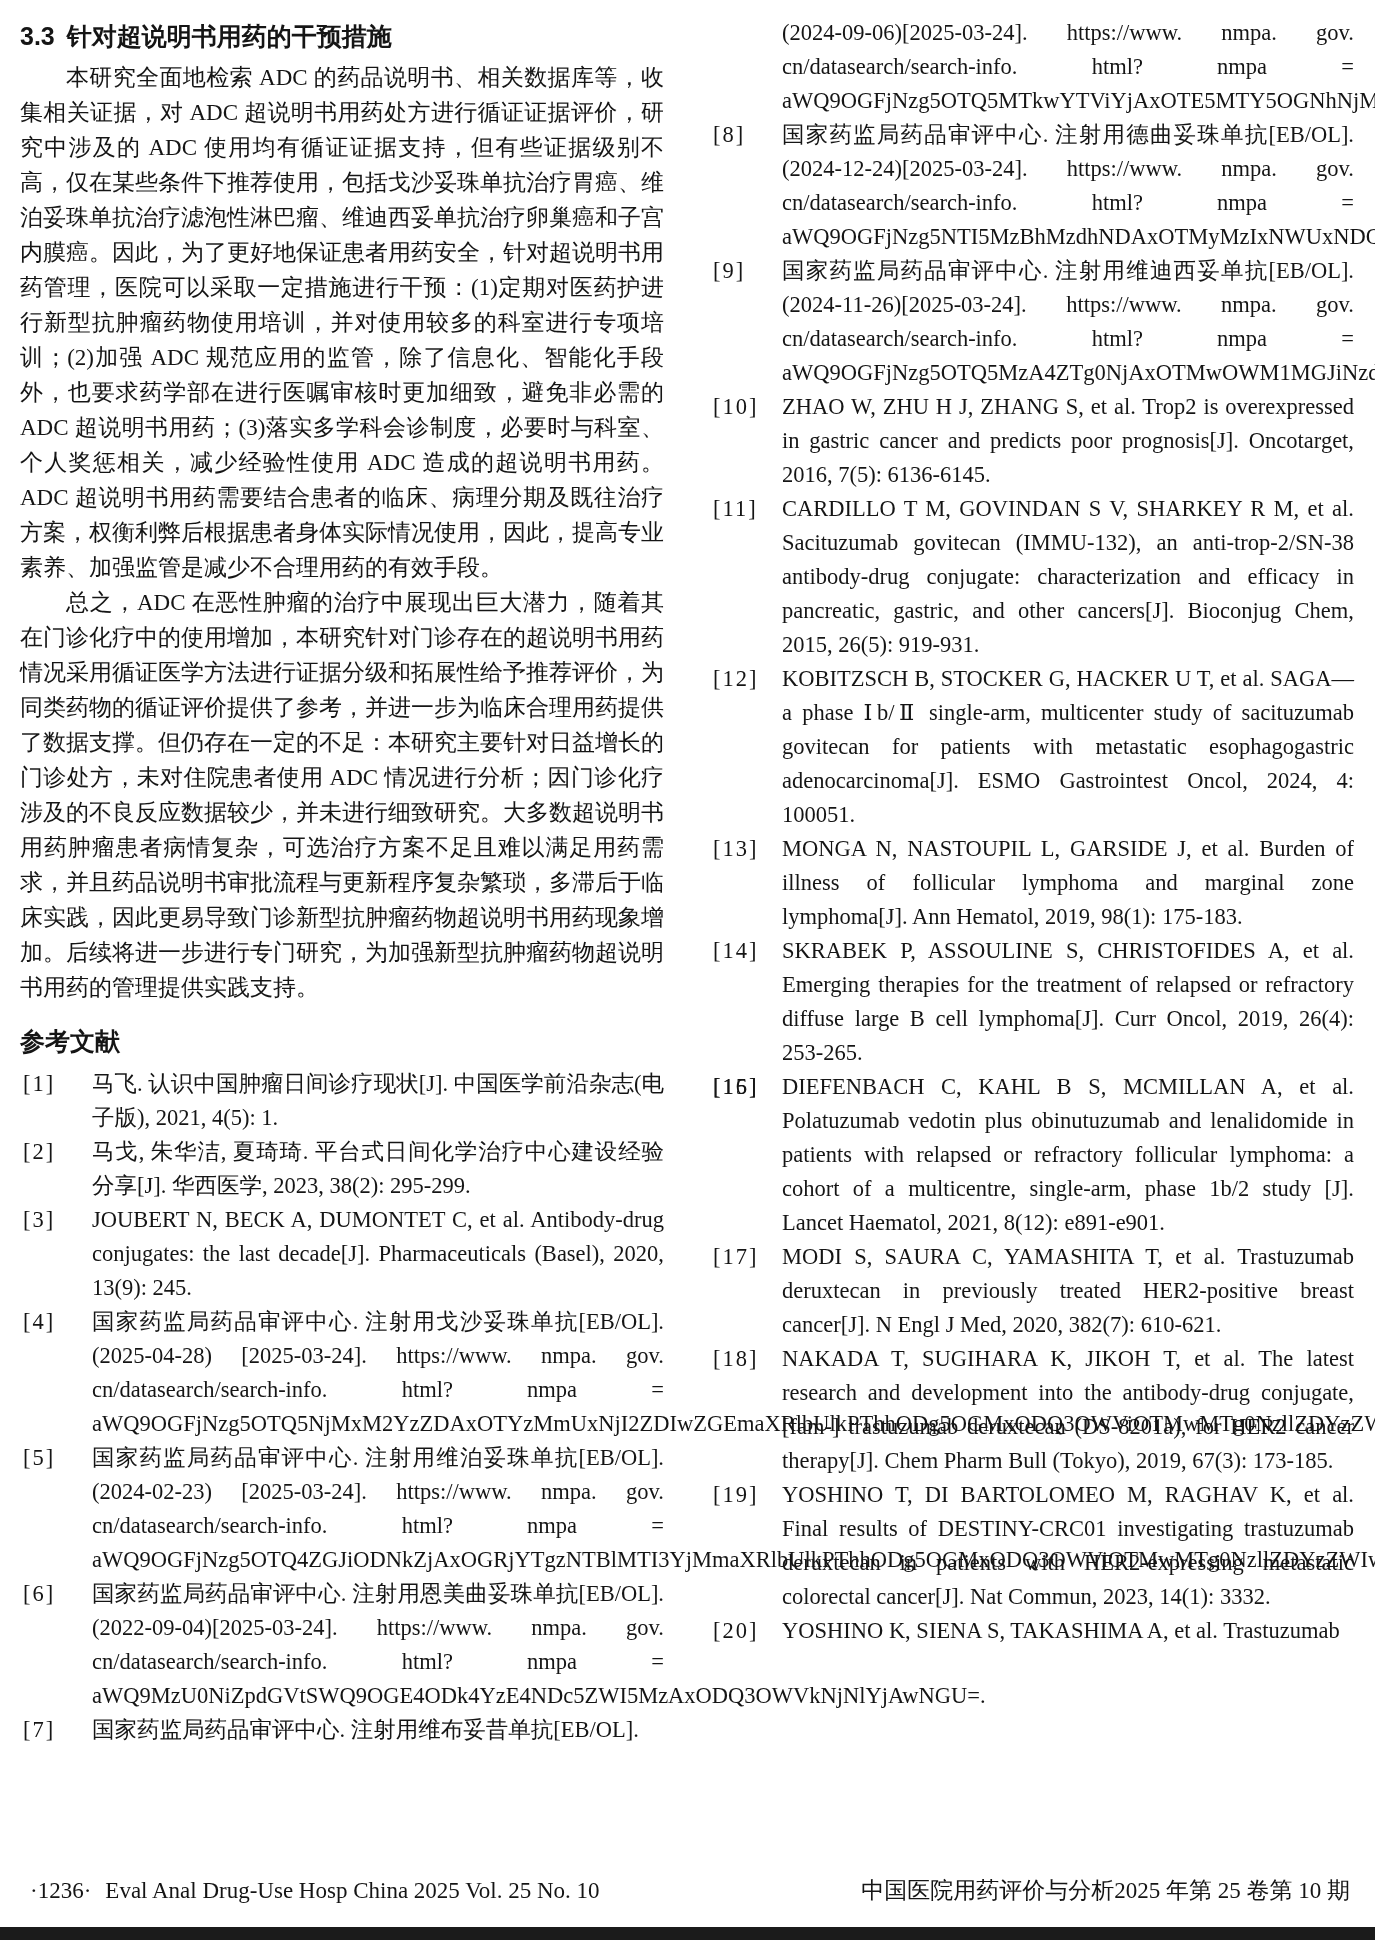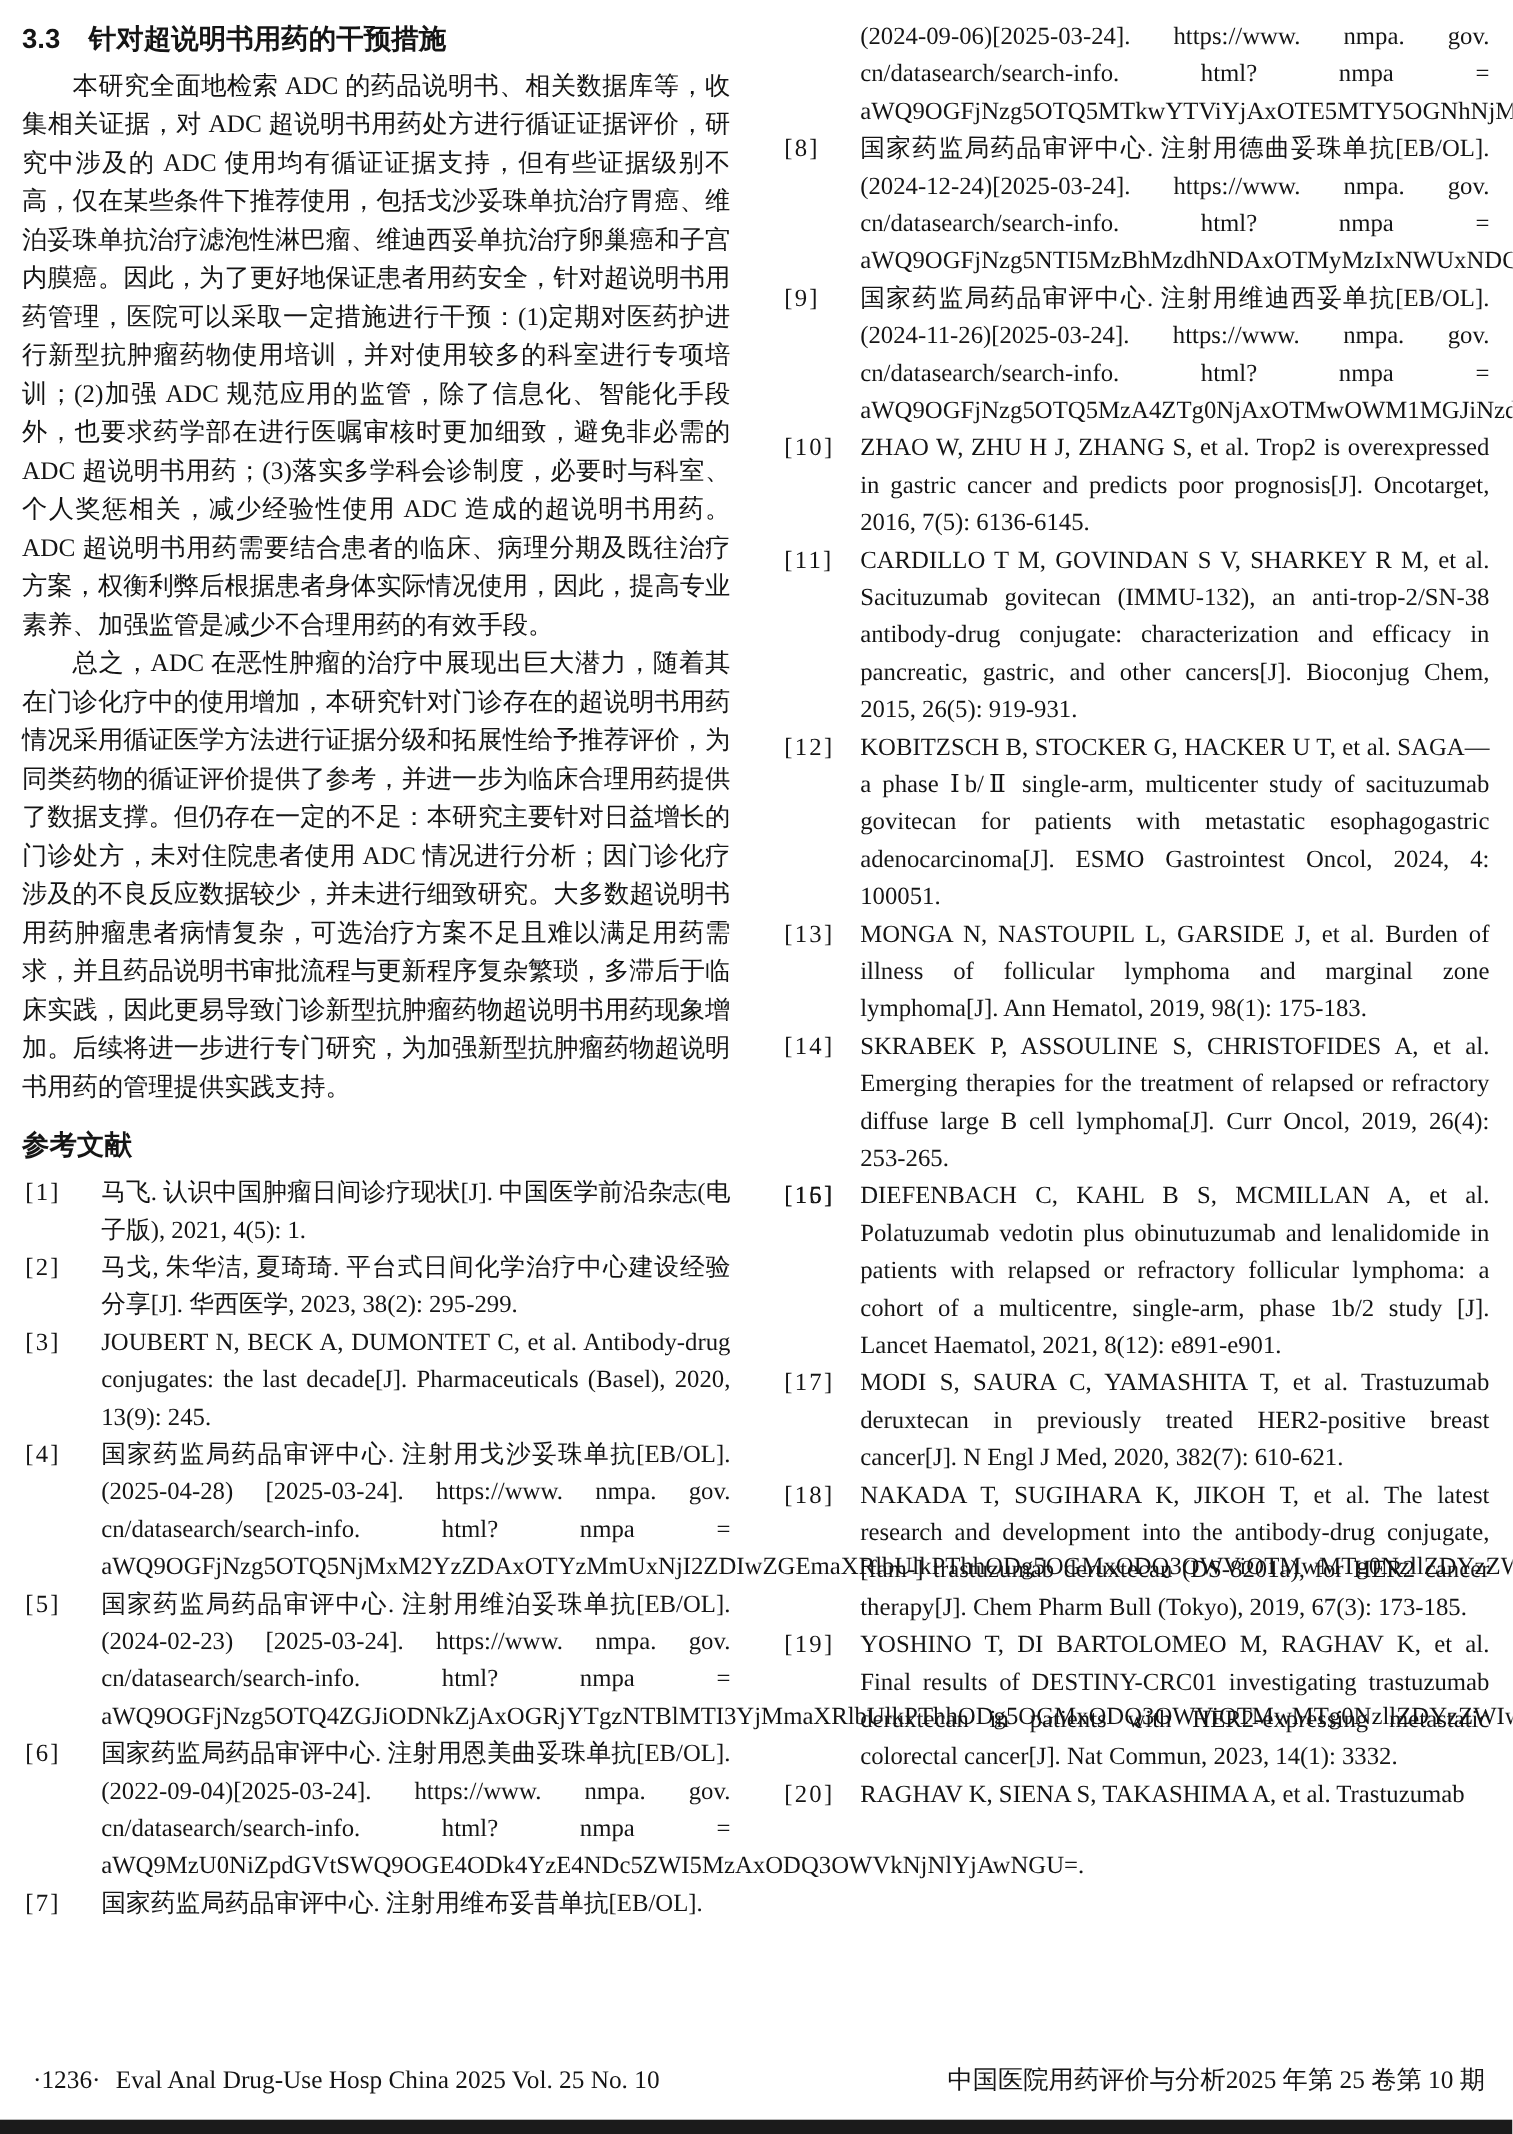--- a/index.html
+++ b/index.html
@@ -11,21 +11,21 @@
     position: relative;
     overflow: hidden;
   }
   .page { position: absolute; inset: 0; }
 
   .col { position: absolute; top: 16px; width: 644px; }
   .col-left  { left: 20px; }
   .col-right { left: 710px; }
 
   .sec-head {
-    display: flex; gap: 26px; align-items: baseline;
+    display: flex; gap: 12px; align-items: baseline;
     font-family: "Liberation Sans", "DejaVu Sans", sans-serif;
     font-weight: bold;
     font-size: 25px; line-height: 40px;
     margin: 0 0 4px 0;
   }
   p.body {
     margin: 0;
     font-size: 23px;
     line-height: 35px;
     text-align: justify;
@@ -153,21 +153,21 @@
     <div class="ref">
       <span class="ref-num">[18]</span>
       <span class="ref-text">NAKADA T, SUGIHARA K, JIKOH T, et al. The latest research and development into the antibody-drug conjugate, [fam-] trastuzumab deruxtecan (DS-8201a), for HER2 cancer therapy[J]. Chem Pharm Bull (Tokyo), 2019, 67(3): 173-185.</span>
     </div>
     <div class="ref">
       <span class="ref-num">[19]</span>
       <span class="ref-text">YOSHINO T, DI BARTOLOMEO M, RAGHAV K, et al. Final results of DESTINY-CRC01 investigating trastuzumab deruxtecan in patients with HER2-expressing metastatic colorectal cancer[J]. Nat Commun, 2023, 14(1): 3332.</span>
     </div>
     <div class="ref">
       <span class="ref-num">[20]</span>
-      <span class="ref-text">RAGHAV K, SIENA S, TAKASHIMA A, et al. Trastuzumab</span>
+      <span class="ref-text">YOSHINO K, SIENA S, TAKASHIMA A, et al. Trastuzumab</span>
     </div>
   </div>
 
   <div class="footer">
     <span class="f-left">
       <span>·1236·</span>
       <span>Eval Anal Drug-Use Hosp China 2025 Vol. 25 No. 10</span>
     </span>
     <span class="f-right">
       <span>中国医院用药评价与分析</span>

